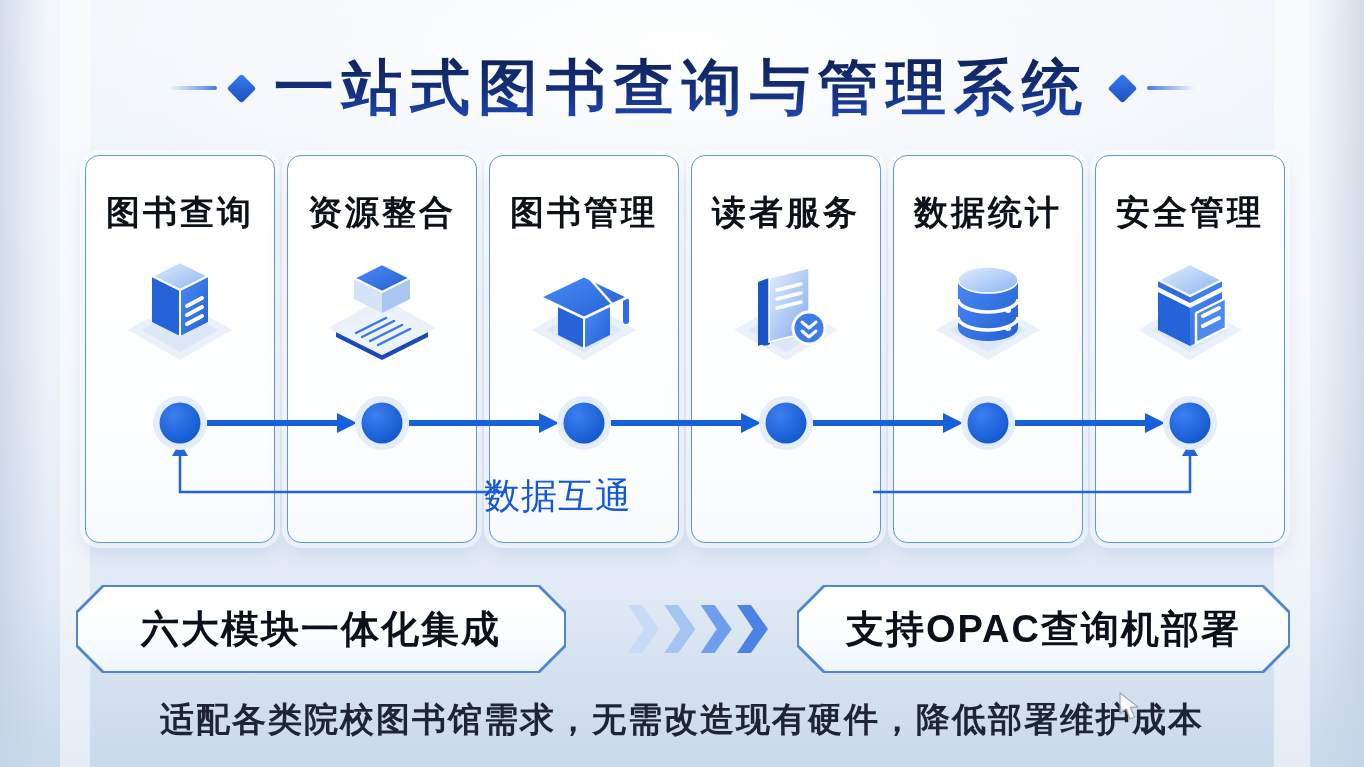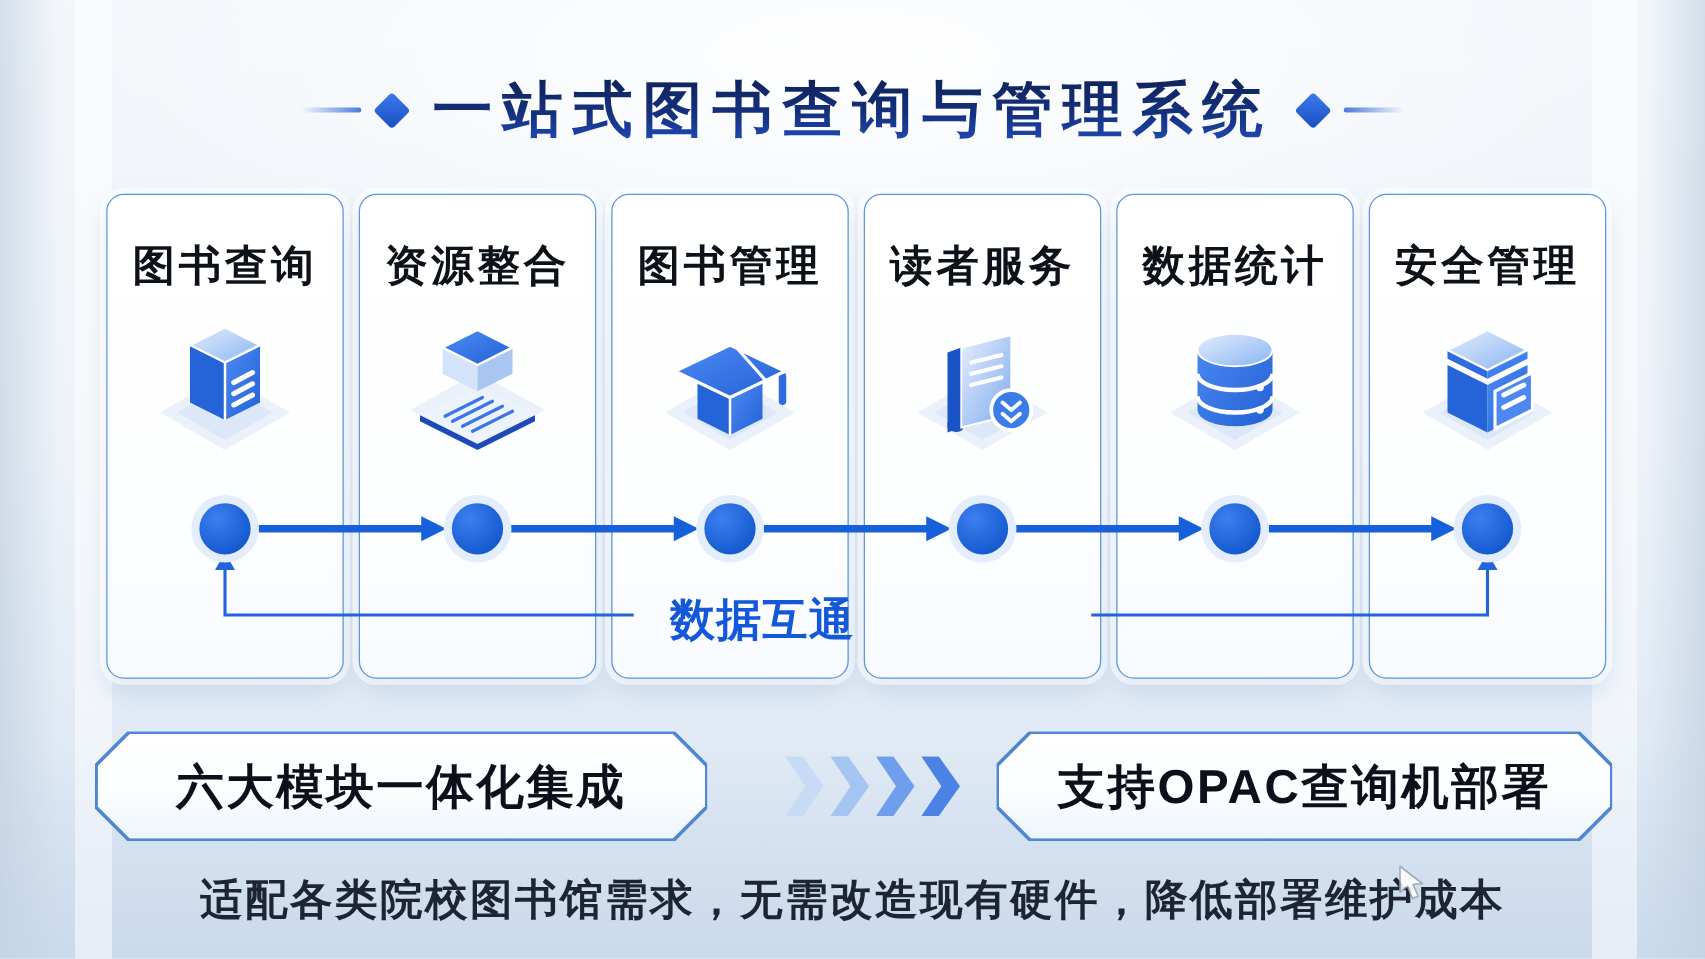--- a/index.html
+++ b/index.html
@@ -28,21 +28,21 @@
   }
   .orn-line { width:48px; height:4px; border-radius:2px; }
   .orn-line.left  { background:linear-gradient(90deg, rgba(74,122,216,0), #4A7AD8); }
   .orn-line.right { background:linear-gradient(270deg, rgba(74,122,216,0), #4A7AD8); }
   .orn-diamond {
     width:21px; height:21px; margin:0 14px; border-radius:3px;
     transform:rotate(45deg);
     background:linear-gradient(135deg, #3C7BEE, #1A4EC2);
   }
   .main-title {
-    font-size:48px; font-weight:900; letter-spacing:8px; margin:0 8px;
+    font-size:60px; font-weight:900; letter-spacing:8px; margin:0 8px;
     background:linear-gradient(180deg, #0E2052 0%, #15307E 55%, #2351C4 100%);
     -webkit-background-clip:text; background-clip:text; color:transparent;
     white-space:nowrap;
   }
 
   
   .card {
     position:absolute; top:155px; width:190px; height:388px;
     background:linear-gradient(180deg,#ffffff 0%,#fdfeff 70%,#f8fbff 100%);
     border:1.5px solid #5F97DC; border-radius:14px;
@@ -52,22 +52,22 @@
   .card-title {
     margin-top:34px; font-size:34px; font-weight:700; letter-spacing:3px;
     color:#0D1118; white-space:nowrap;
   }
   .icon-wrap { margin-top:20px; display:inline-block; }
 
   
   .connectors { position:absolute; left:0; top:0; z-index:5; pointer-events:none; }
 
   .flow-label {
-    position:absolute; top:472px; width:200px; z-index:6; text-align:right;
-    font-size:36px; font-weight:700; letter-spacing:1px; color:#1358D8; white-space:nowrap;
+    position:absolute; top:472px; width:200px; z-index:6; text-align:left;
+    font-size:36px; font-weight:400; letter-spacing:1px; color:#1358D8; white-space:nowrap;
   }
   #flow-label-1 { left:484px; }
   #flow-label-2 { left:686px; }
 
   
   .banner-outer {
     position:absolute; top:585px; height:88px;
     background:#4E86D2;
     filter:drop-shadow(0 6px 10px rgba(120,155,200,.35));
   }

